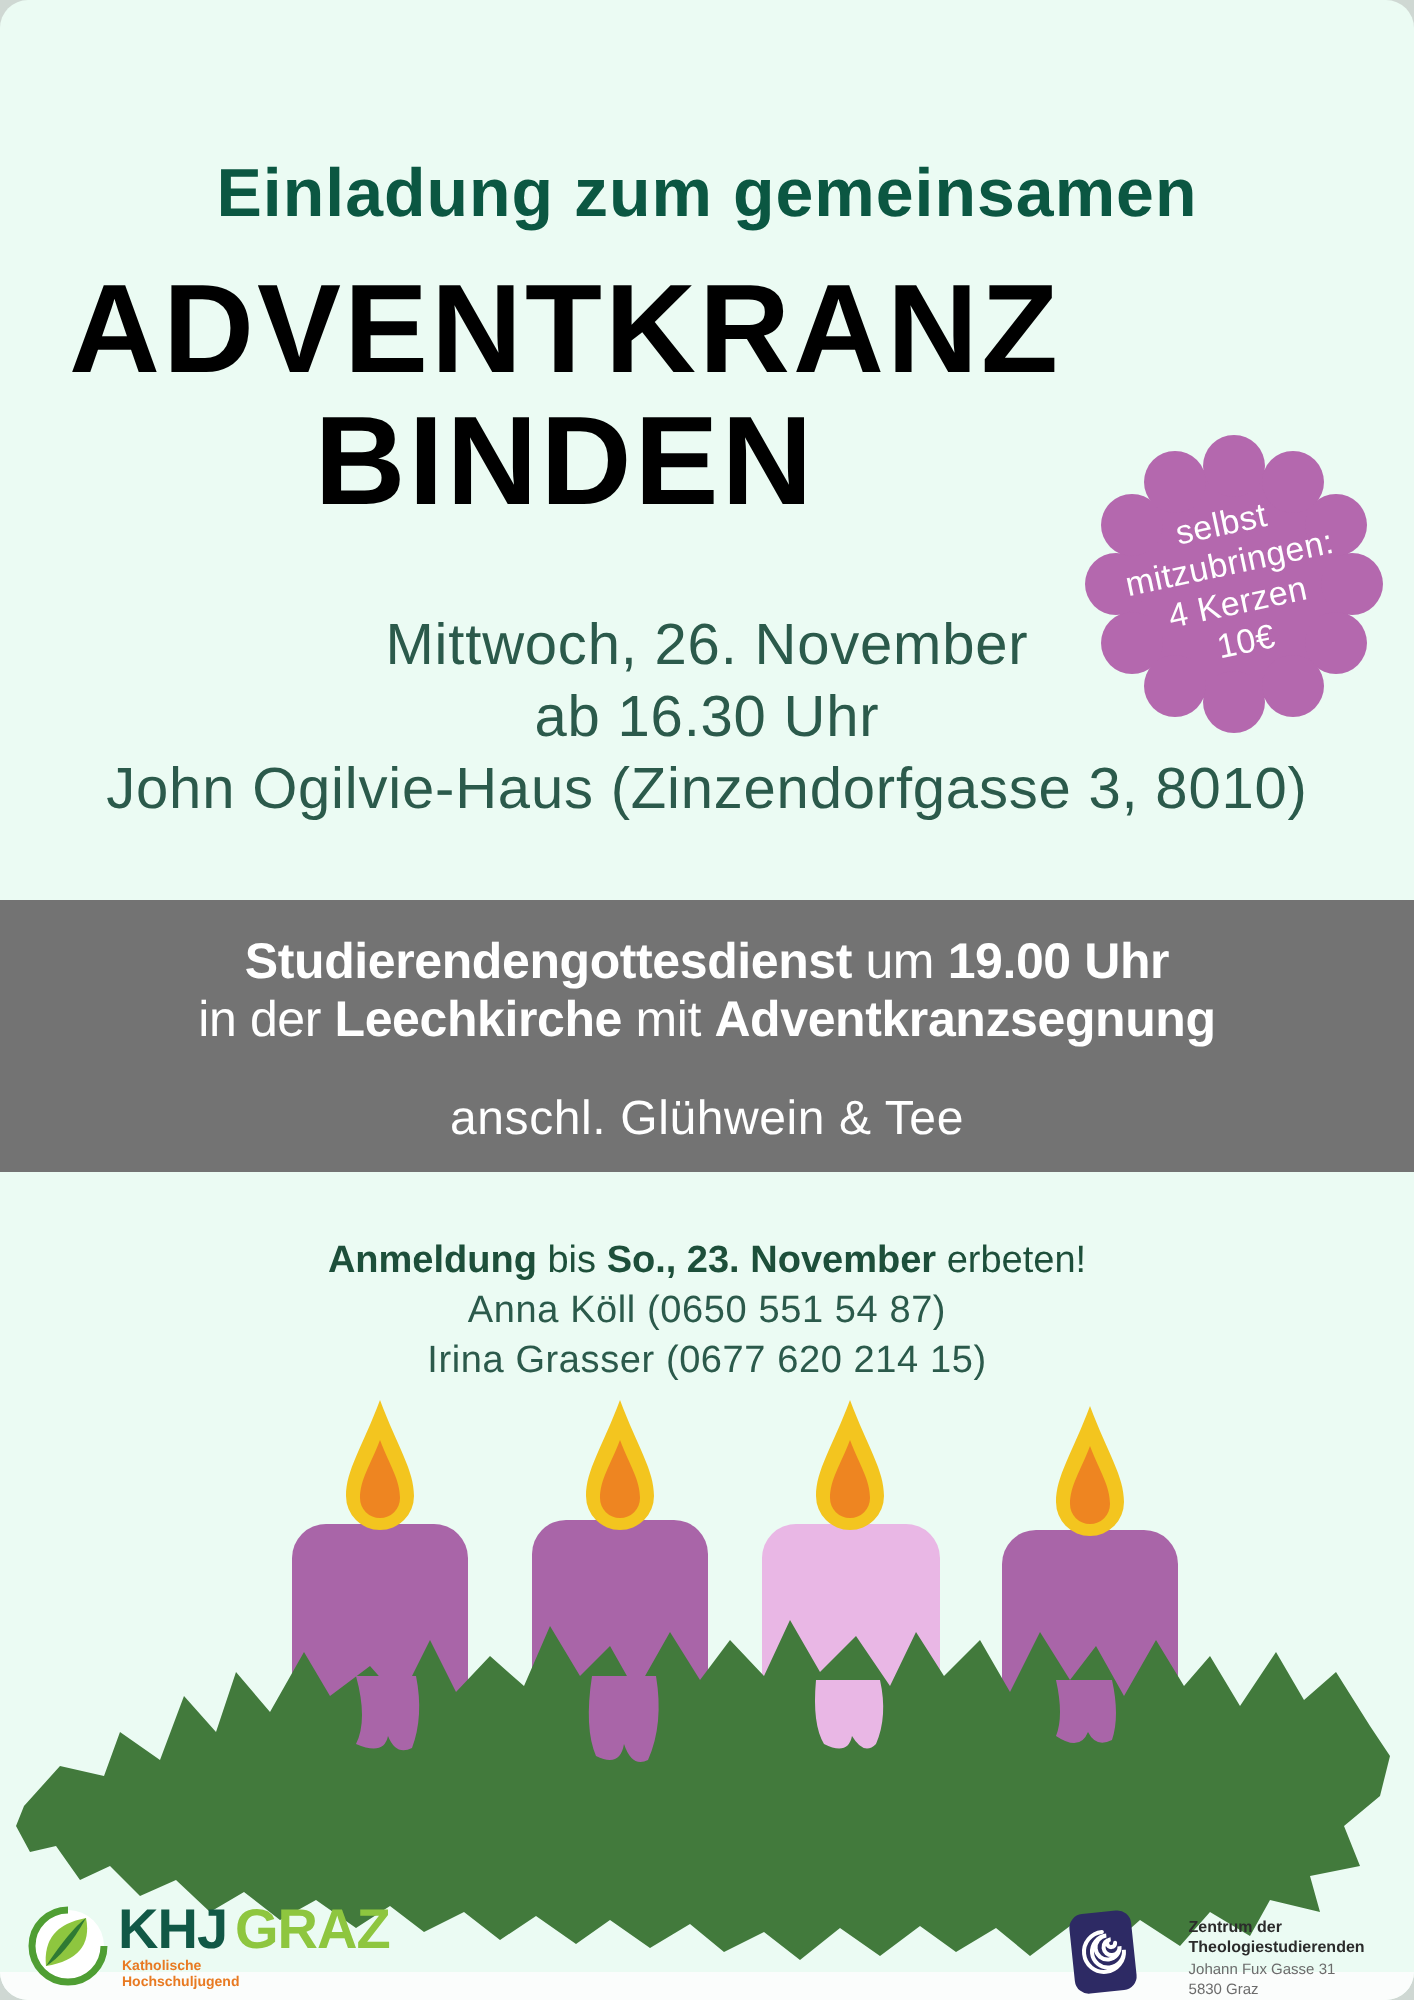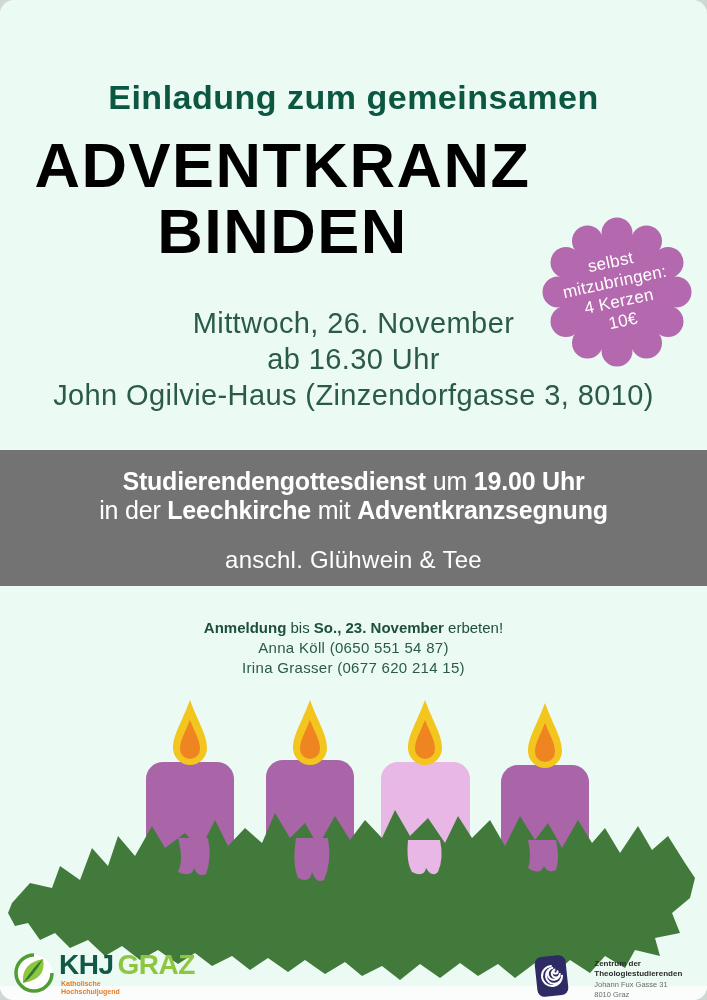--- a/index.html
+++ b/index.html
@@ -38,21 +38,21 @@
     position:absolute;top:450px;left:0;width:707px;height:136px;
     background:#737373;color:#ffffff;text-align:center;
   }
   .band-line{font-size:25px;line-height:1.16;letter-spacing:-.2px;}
   .band-line:first-child{padding-top:17px;}
   .band-line b{font-weight:700;}
   .band-after{margin-top:21px;font-size:24px;font-weight:400;letter-spacing:.3px;}
   
   .signup{
     position:absolute;top:618px;left:0;width:707px;text-align:center;
-    color:#1d4f3a;font-size:15px;line-height:1.32;
+    color:#1d4f3a;font-size:19px;line-height:1.32;
   }
   .signup .contacts{color:#2b5a4b;font-weight:400;letter-spacing:.3px;}
   
   .illustration{position:absolute;left:0;top:688px;width:707px;height:312px;}
   
   .bottom-strip{position:absolute;left:0;top:986px;width:707px;height:14px;background:#fbfdfc;}
   .khj{position:absolute;left:13px;top:951px;display:flex;align-items:flex-start;}
   .khj-text{margin-left:4px;position:relative;}
   .khj-main{font-size:28px;font-weight:800;line-height:1;letter-spacing:-.5px;}
   .khj-name{color:#115846;}
@@ -190,17 +190,17 @@
 
   <div class="zentrum">
     <div class="zentrum-logo">
       <svg width="30" height="30" viewBox="0 0 30 30">
         <path d="M15 5 a10 10 0 1 0 10 10 a8 8 0 1 1 -8 -8 a6 6 0 1 0 6 6 a4 4 0 1 1 -4 -4 a2 2 0 1 0 2 2" fill="none" stroke="#ffffff" stroke-width="2" stroke-linecap="round"></path>
       </svg>
     </div>
     <div class="zentrum-text">
       <div class="zentrum-name">Zentrum der Theologiestudierenden</div>
       <div class="zentrum-addr">Johann Fux Gasse 31</div>
-      <div class="zentrum-addr">8010 Graz</div>
+      <div class="zentrum-addr">5830 Graz</div>
     </div>
   </div>
 
 </div>
 
 </body></html>

